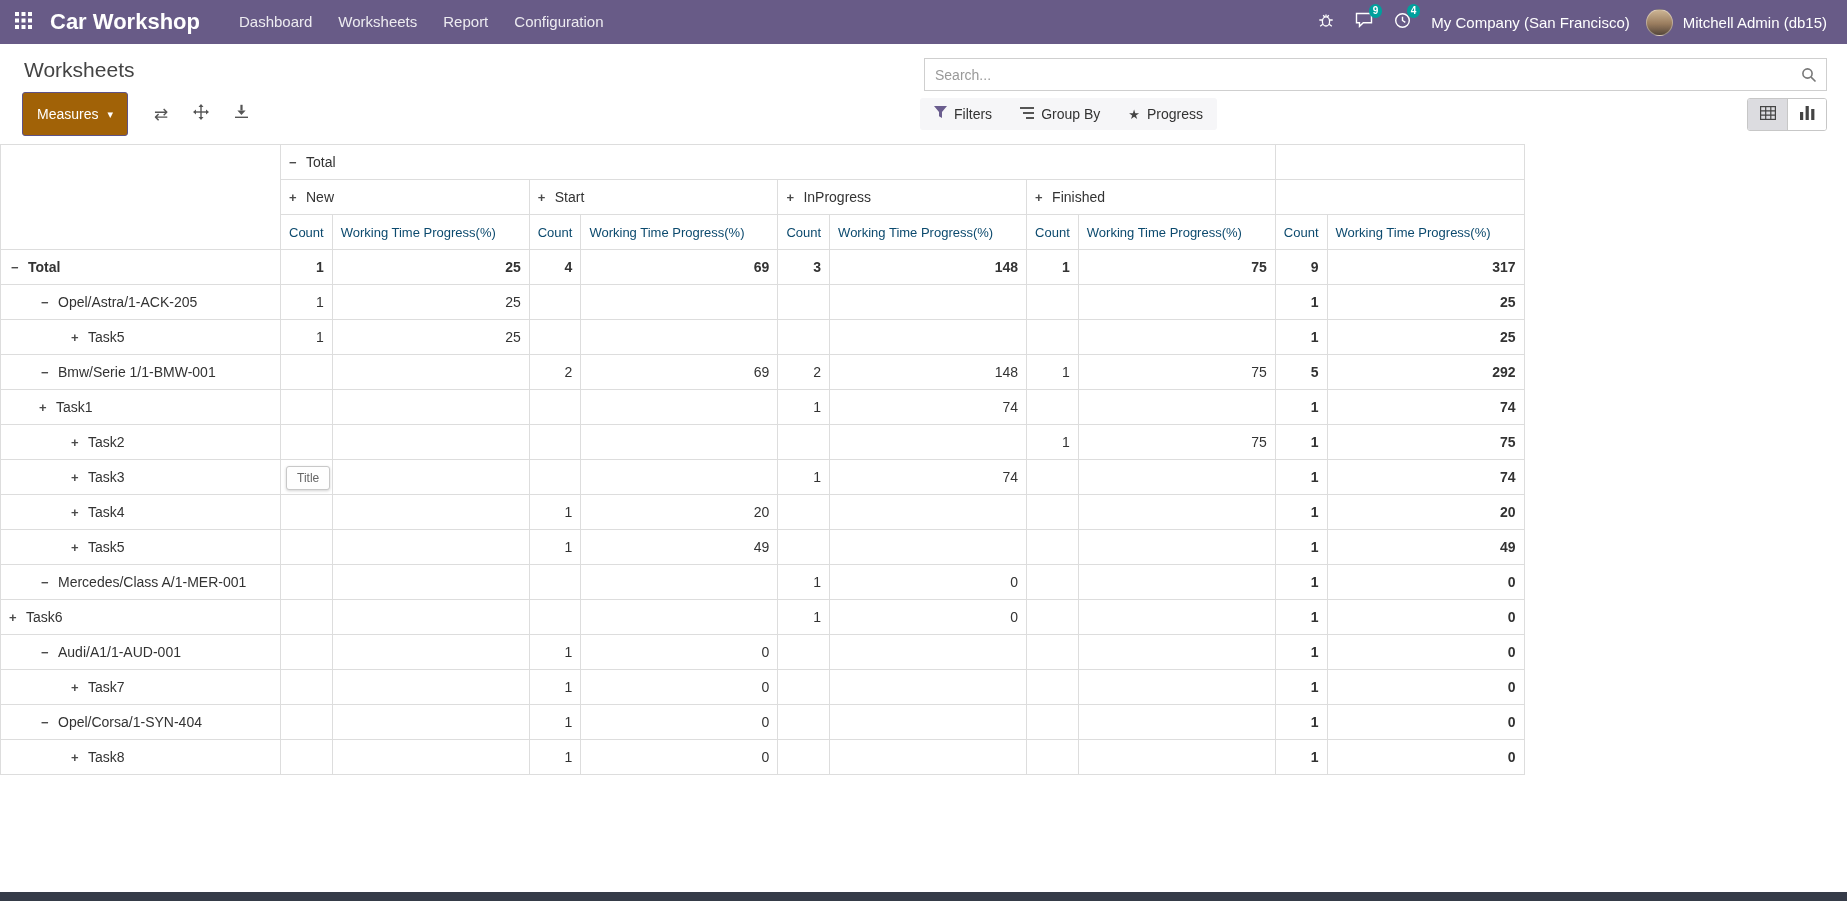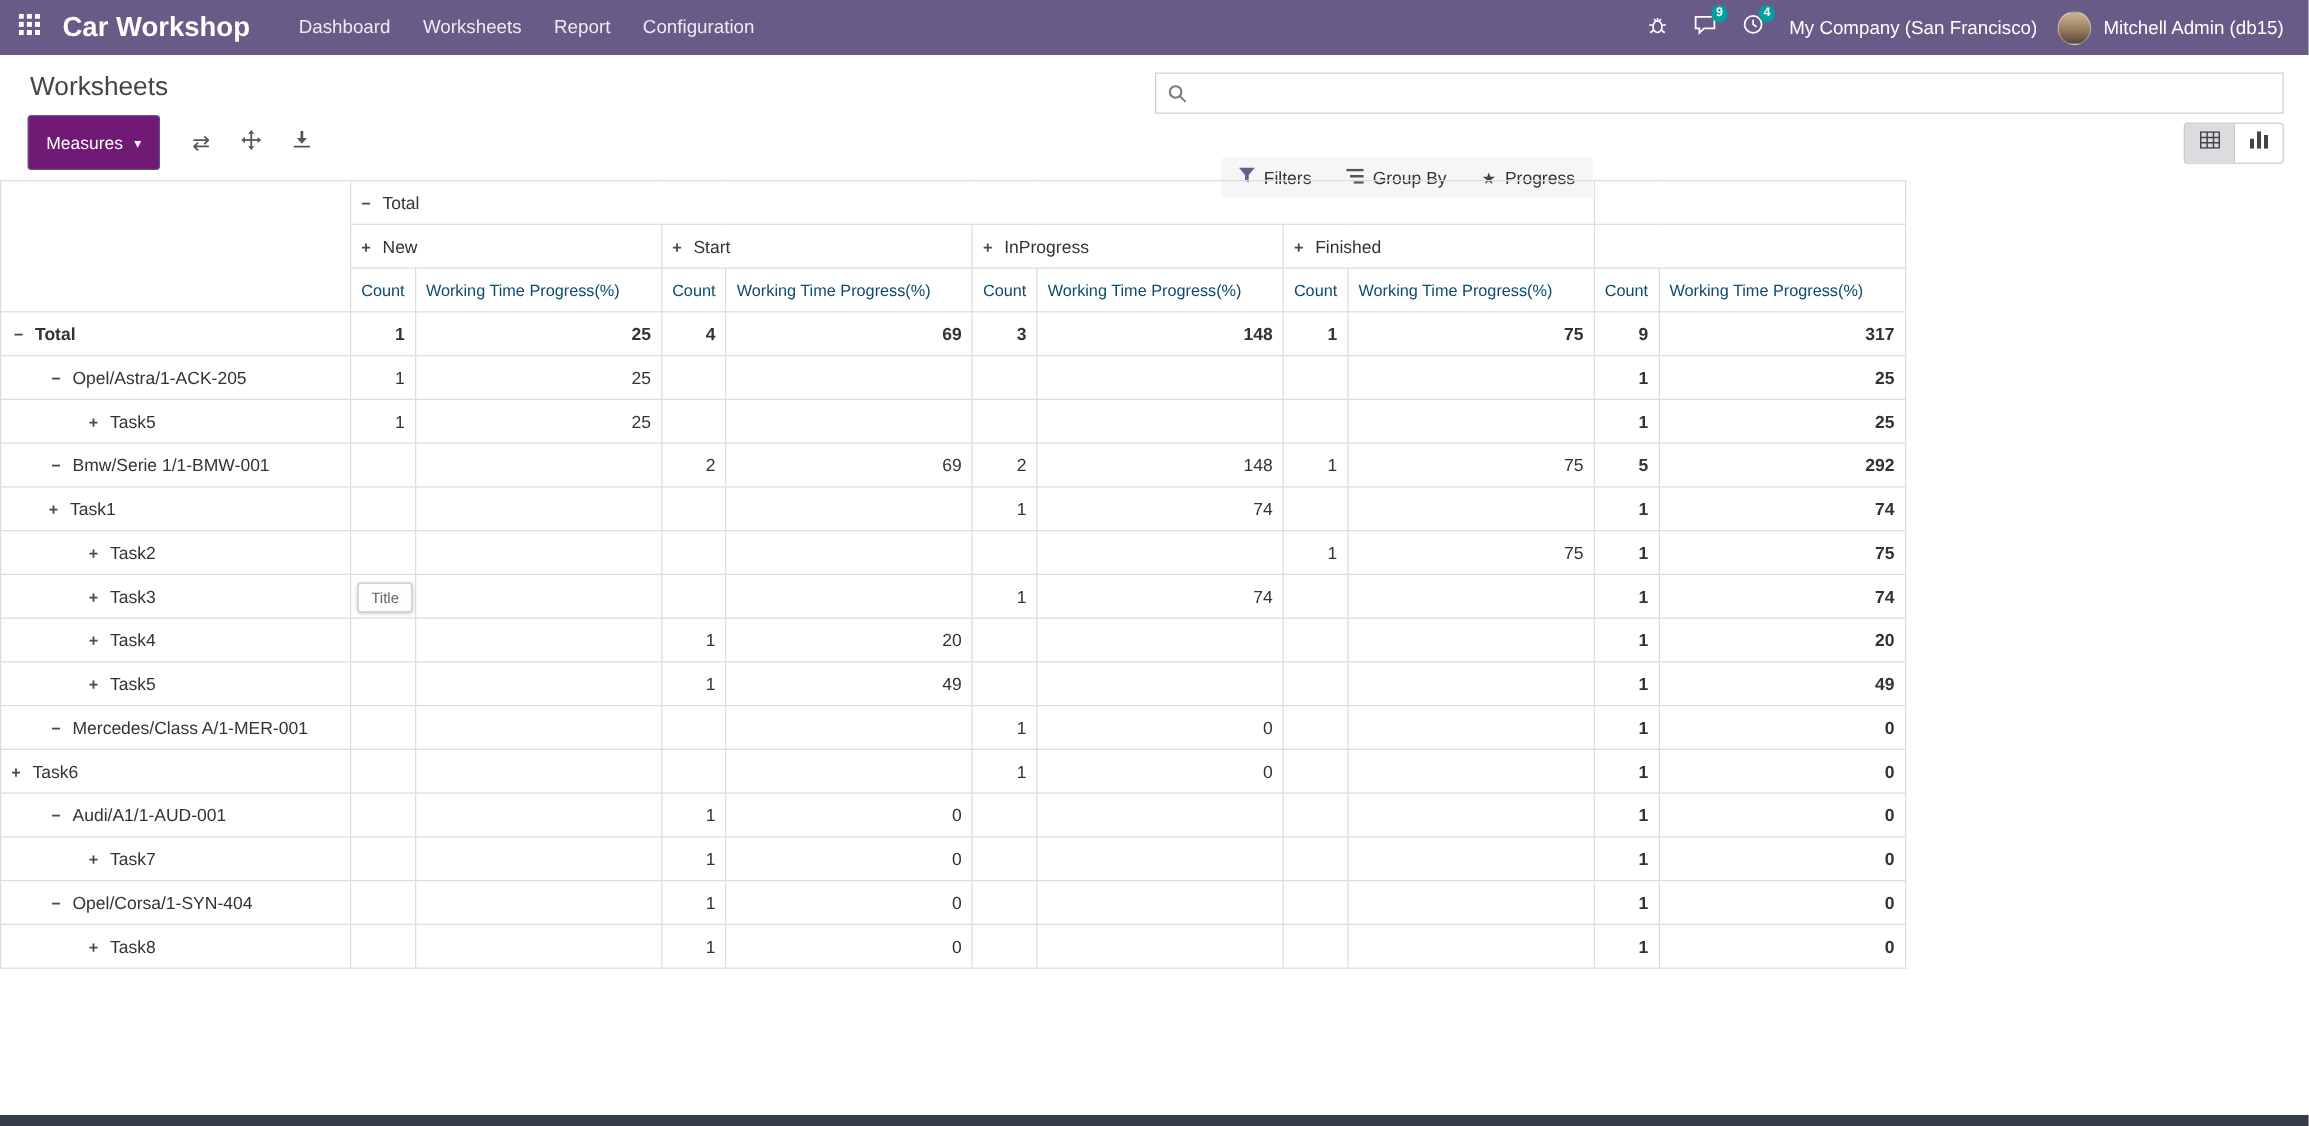--- a/index.html
+++ b/index.html
@@ -44,33 +44,33 @@
   .search {
     position:absolute; top:14px; right:20px; width:903px; height:33px;
     border:1px solid #cfcfcf; background:#fff; display:flex; align-items:center;
   }
   .search input { flex:1; border:none; outline:none; font-size:14px; padding:0 10px; color:#333; background:transparent; }
   .search input::placeholder { color:#999; }
   .search .mag { width:34px; display:flex; justify-content:center; cursor:pointer; }
 
   .cp-row { position:relative; display:flex; align-items:center; height:40px; margin-bottom:10px; }
   .measures-btn {
-    background:#701a75; color:#fff; border:1px solid #5d5287; border-radius:3px;
+    background:#a16207; color:#fff; border:1px solid #5d5287; border-radius:3px;
     font-size:14px; font-family:inherit; padding:13px 14px; display:flex; align-items:center; gap:9px;
     margin-left:6px; cursor:pointer;
   }
   .measures-btn .caret { font-size:11px; }
   .tool-btns { display:flex; align-items:center; margin-left:16px; gap:6px; }
   .tool-btn {
     width:34px; height:32px; display:flex; align-items:center; justify-content:center;
     background:transparent; border:none; color:#555; font-size:17px; cursor:pointer;
   }
   .facet-group {
-    position:absolute; left:961px; top:4px; display:flex; align-items:center;
-    background:#f6f6f8; border-radius:3px;margin-top:28px;
+    position:absolute; left:904px; top:4px; display:flex; align-items:center;
+    background:#f6f6f8; border-radius:3px;
   }
   .facet { display:flex; align-items:center; gap:7px; padding:8px 14px; font-size:14px; color:#333; cursor:pointer; white-space:nowrap; }
   .facet .star { color:#444; font-size:13px; }
   .view-switcher { position:absolute; right:4px; top:4px; display:flex; border:1px solid #c7c7c7; border-radius:3px; overflow:hidden; }
   .vs-btn { width:39px; height:31px; display:flex; align-items:center; justify-content:center; background:#fff; cursor:pointer; }
   .vs-btn.active { background:#dcdce0; }
   .vs-btn + .vs-btn { border-left:1px solid #c7c7c7; }
 
   
   .pivot-wrap { position:relative; margin-top:4px; }
@@ -156,20 +156,21 @@
       <span class="company">My Company (San Francisco)</span>
       <span class="avatar"></span>
       <span class="user">Mitchell Admin (db15)</span>
     </div>
   </nav>
 
   <div class="control">
     <div class="cp-title">Worksheets</div>
 
     <div class="search">
+      <input type="text" placeholder="Search..." style="">
       <span class="mag">
         <svg width="16" height="16" viewBox="0 0 16 16" fill="none" stroke="#777" stroke-width="1.6">
           <circle cx="6.5" cy="6.5" r="4.6"></circle>
             <path d="M10.1 10.1l4.4 4.4"></path>
         </svg>
       </span>
     </div>
 
     <div class="cp-row">
       <button class="measures-btn">

